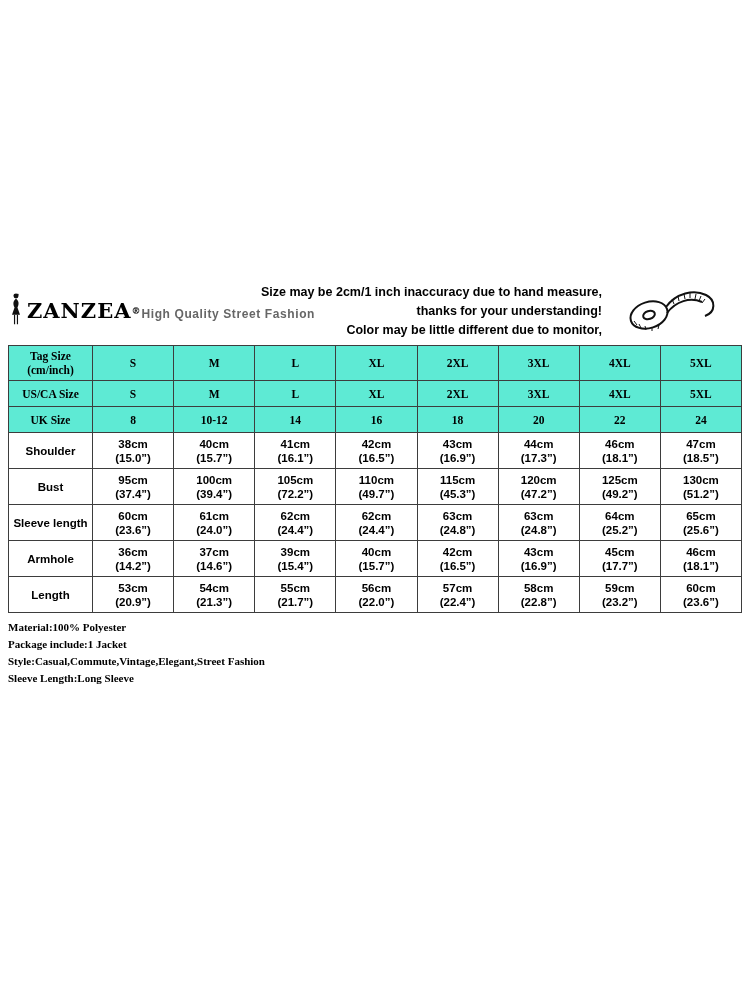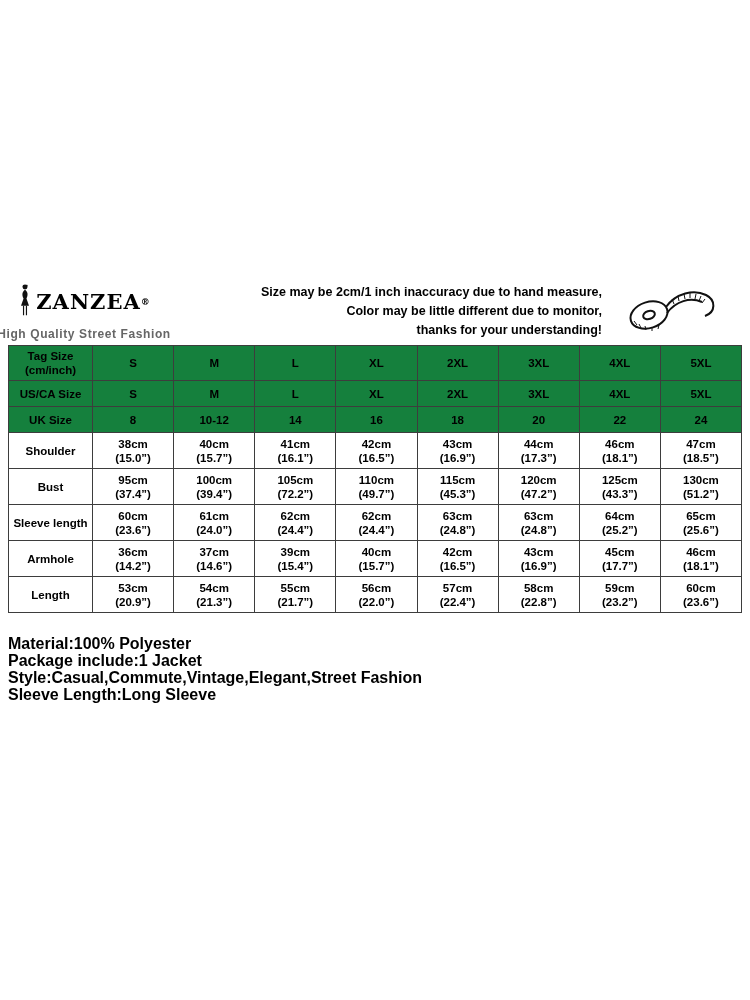--- a/index.html
+++ b/index.html
@@ -2,40 +2,40 @@
 <html><head>
 <meta charset="utf-8">
 <style>
   html,body { margin:0; padding:0; background:#fff; }
   body { width:750px; height:1000px; font-family:"Liberation Sans", sans-serif; color:#000; }
   .sheet { position:relative; width:750px; height:1000px; background:#fff; overflow:hidden; }
   .content { position:absolute; top:280px; left:8px; width:734px; }
 
   
   .header { display:flex; align-items:center; height:62px; margin-bottom:3px; }
-  .logo { width:152px; display:flex; flex-direction:column; align-items:center; }
+  .logo { width:152px; display:flex; align-items:center; }
   .logo-top { display:flex; align-items:center; gap:3px; }
   .brand { font-family:"DejaVu Serif", serif; font-weight:bold; font-size:21px; letter-spacing:1px; line-height:22px; }
   .brand sup { font-size:9px; font-weight:bold; vertical-align:top; }
   .tagline { font-size:12px; color:#666; letter-spacing:0.6px; margin-top:5px; white-space:nowrap;font-weight:bold; }
   .notice { flex:1; text-align:right; font-weight:bold; font-size:12.5px; line-height:19px; }
   .tape { width:140px; display:flex; justify-content:center; align-items:center; }
 
   
   table.chart { width:100%; border-collapse:collapse; table-layout:fixed; }
   table.chart th, table.chart td {
     border:1px solid #3d3d3d; font-size:11.5px; font-weight:bold; text-align:center;
     vertical-align:middle; white-space:pre-line; line-height:14px; padding:3px 0; color:#000;
   }
-  tr.hdr { background:#15803d; }
+  tr.hdr { background:#5eead4;font-family:Liberation Serif, serif; }
   tr.hdr th, tr.hdr td { height:19px; }
   tr.measure th, tr.measure td { height:29px; }
 
   
-  .details { margin-top:22px; font-size:16px; font-weight:bold; line-height:17px; }
+  .details { margin-top:6px; font-size:11px; font-weight:bold; line-height:17px;font-family:Liberation Serif, serif; }
   .details div { white-space:nowrap; }
 </style>
 </head>
 <body>
 
 <div class="sheet">
   <div class="content">
 
     <div class="header">
       <div class="logo">
@@ -48,22 +48,22 @@
               <path d="M9 31 L9 44 M13 31 L13 44" stroke="#111" stroke-width="1.6" fill="none"></path>
             </svg>
           </span>
           <span class="brand"><span>ZANZEA</span><sup>®</sup></span>
         </div>
         <div class="tagline">High Quality Street Fashion</div>
       </div>
 
       <div class="notice">
         <div>Size may be 2cm/1 inch inaccuracy due to hand measure,</div>
+        <div>thanks for your understanding!</div>
         <div>Color may be little different due to monitor,</div>
-        <div>thanks for your understanding!</div>
       </div>
 
       <div class="tape">
         <svg width="100" height="52" viewBox="0 0 100 52" aria-hidden="true">
           <g fill="none" stroke="#111" stroke-width="2">
             <ellipse cx="27" cy="30" rx="19" ry="13" transform="rotate(-18 27 30)"></ellipse>
             <ellipse cx="27" cy="30" rx="6" ry="4" transform="rotate(-18 27 30)"></ellipse>
             <path d="M44 22 C 54 8, 72 4, 84 10 C 94 15, 94 27, 83 31"></path>
             <path d="M45 28 C 54 16, 68 12, 80 17"></path>
           </g>
@@ -159,21 +159,21 @@
 (39.4”)</td>
             <td>105cm
 (72.2”)</td>
             <td>110cm
 (49.7”)</td>
             <td>115cm
 (45.3”)</td>
             <td>120cm
 (47.2”)</td>
             <td>125cm
-(43.3”)</td>
+(49.2”)</td>
             <td>130cm
 (51.2”)</td>
           </tr>
           <tr class="measure">
             <th>Sleeve length</th>
             <td>60cm
 (23.6”)</td>
             <td>61cm
 (24.0”)</td>
             <td>62cm

